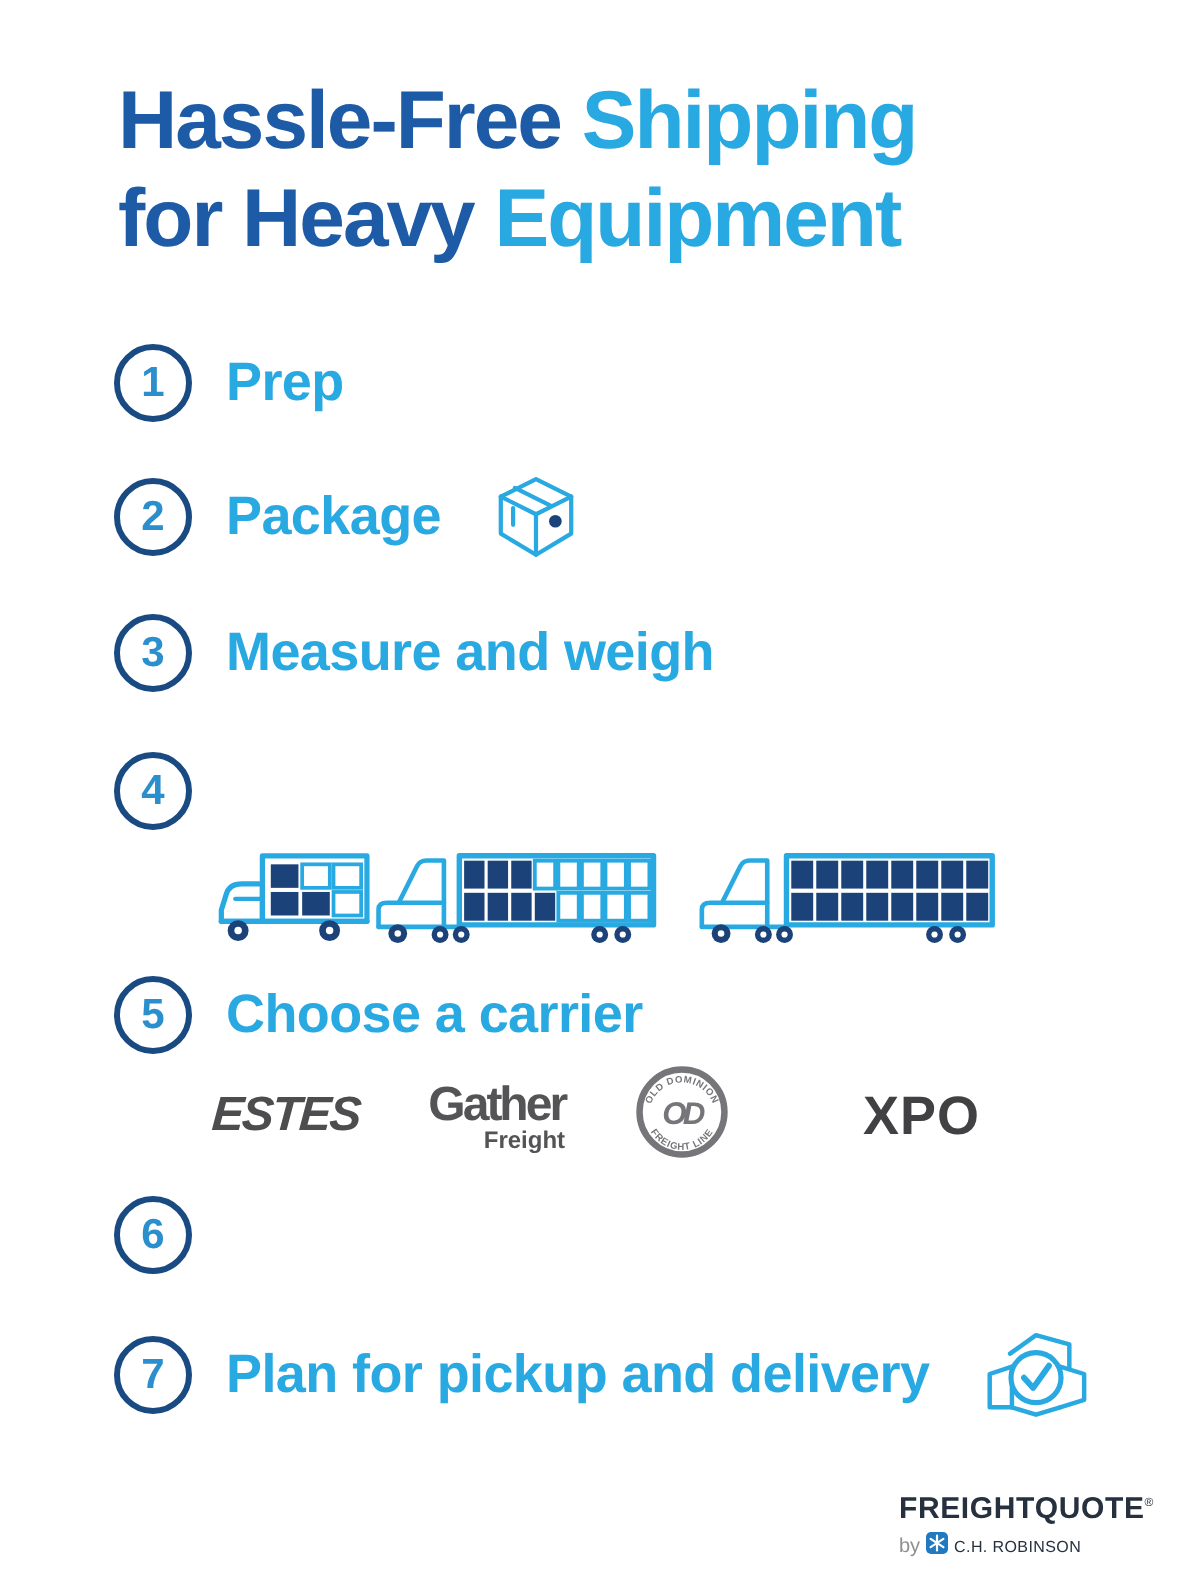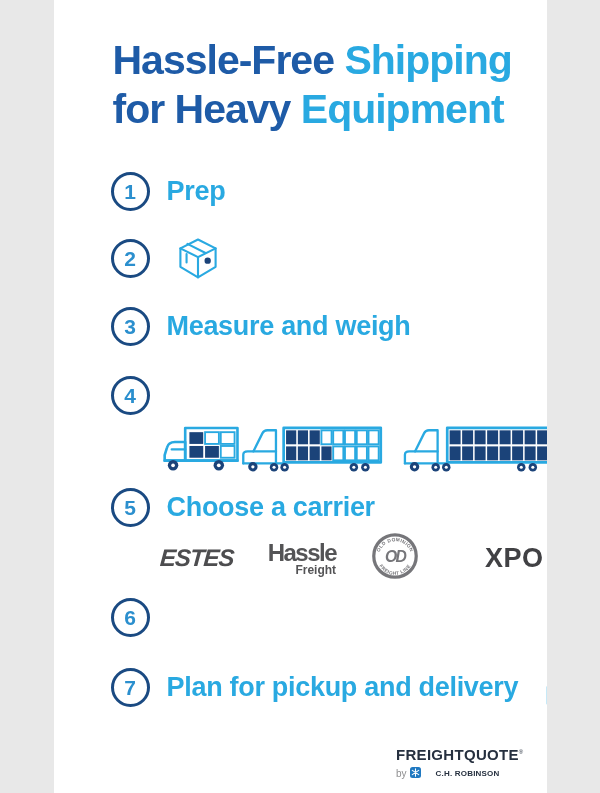--- a/index.html
+++ b/index.html
@@ -1,21 +1,21 @@
 <!DOCTYPE html>
 <html style="--title_dark: #1e5ba7; --light_blue: #29a9e1; --navy: #1b4379; --ring_navy: #1a4a82; --num_blue: #2b8fce; --logo_gray: #4d4d4f; --footer_navy: #26303f; --chr_blue: #2079c1;"><head>
 <meta charset="utf-8">
 <style>
   :root{
     --title_dark:#1e5ba7; --light_blue:#29a9e1; --navy:#1b4379; --ring_navy:#1a4a82;
     --num_blue:#2b8fce; --logo_gray:#4d4d4f; --footer_navy:#26303f; --chr_blue:#2079c1;
   }
   *{margin:0;padding:0;box-sizing:border-box;}
   html,body{background:#e8e8e8;font-family:"Liberation Sans",sans-serif;}
-  .page{position:relative;width:493px;height:793px;background:#ffffff;overflow:hidden;margin:0 auto;}
+  .page{position:relative;width:600px;height:793px;background:#ffffff;overflow:hidden;margin:0 auto;}
 
   .title{position:absolute;left:59px;top:36px;font-size:41px;font-weight:800;
          letter-spacing:-1px;line-height:49px;white-space:nowrap;}
   .t-dark{color:var(--title_dark);}
   .t-light{color:var(--light_blue);}
 
   .step{position:absolute;left:57px;display:flex;align-items:center;gap:17px;height:40px;}
   .num-badge{width:39px;height:39px;border:3.5px solid var(--ring_navy);border-radius:50%;
              display:flex;align-items:center;justify-content:center;flex:0 0 auto;
              font-size:21px;font-weight:800;color:var(--num_blue);line-height:1;}
@@ -39,21 +39,21 @@
   .fedex-sub{font-size:12px;font-weight:600;color:#545456;margin-top:-4px;}
   .xpo{font-size:27px;font-weight:800;letter-spacing:0.5px;color:#414144;margin-left:32px;}
   .od-badge text, .se-logo text{font-family:"Liberation Sans",sans-serif;}
 
   .footer{position:absolute;right:23px;bottom:11px;display:flex;flex-direction:column;align-items:flex-start;}
   .fq-word{font-size:15px;letter-spacing:0.3px;color:var(--footer_navy);white-space:nowrap;}
   .fq-bold{font-weight:800;} .fq-light{font-weight:700;}
   .fq-reg{font-size:6px;vertical-align:super;color:var(--footer_navy);}
   .byline{display:flex;align-items:center;gap:3px;margin-top:1px;}
   .by-word{font-size:10px;color:#8f8f90;}
-  .chr-name{font-size:8px;font-weight:700;letter-spacing:0.2px;color:var(--footer_navy);margin-left:12px;}
+  .chr-name{font-size:8px;font-weight:400;letter-spacing:0.2px;color:var(--footer_navy);}
 </style>
 </head>
 <body>
 
 <div class="page">
 
   <div class="title">
     <div><span class="t-dark">Hassle-Free</span><span class="t-dark">&nbsp;</span><span class="t-light">Shipping</span></div>
     <div><span class="t-dark">for Heavy</span><span class="t-dark">&nbsp;</span><span class="t-light">Equipment</span></div>
   </div>
@@ -62,20 +62,21 @@
     <div class="num-badge">
         <span>1</span>
       </div>
     <div class="step-label">Prep</div>
   </div>
 
   <div class="step" style="top:238px;">
     <div class="num-badge">
         <span>2</span>
       </div>
+    <div class="step-label">Package</div>
     <span class="step-icon">
       <svg width="46" height="44" viewBox="0 0 52 50">
         <path class="lb-thin" d="M26,4 L46,14 L46,35 L26,47 L6,35 L6,14 Z"></path>
         <path class="lb-thin" d="M6,14 L26,24 L46,14"></path>
         <path class="lb-thin" d="M26,24 L26,47"></path>
         <path class="lb-thin" d="M14,9 L34,19"></path>
         <path class="lb-thin" d="M13,20.5 L13,30"></path>
         <circle class="white-fill" cx="37" cy="28" r="6.2"></circle>
         <circle class="navy-fill" cx="37" cy="28" r="3.6"></circle>
       </svg>
@@ -194,21 +195,21 @@
     <div class="num-badge">
         <span>5</span>
       </div>
     <div class="step-label">Choose a carrier</div>
   </div>
 
   <div class="carriers">
     <span class="estes">ESTES</span>
 
     <span class="fedex">
-      <span class="fedex-main">Hassle</span>
+      <span class="fedex-main">Gather</span>
       <span class="fedex-sub">Freight</span>
     </span>
 
     <span>
       <svg class="od-badge" width="48" height="48" viewBox="0 0 52 52">
         <defs>
           <path id="odt" d="M8,28 A18,18 0 0 1 44,28"></path>
           <path id="odb" d="M6.5,27 A19.5,19.5 0 0 0 45.5,27"></path>
         </defs>
         <circle cx="26" cy="26" r="23" fill="#ffffff" stroke="#76767a" stroke-width="3.5"></circle>

